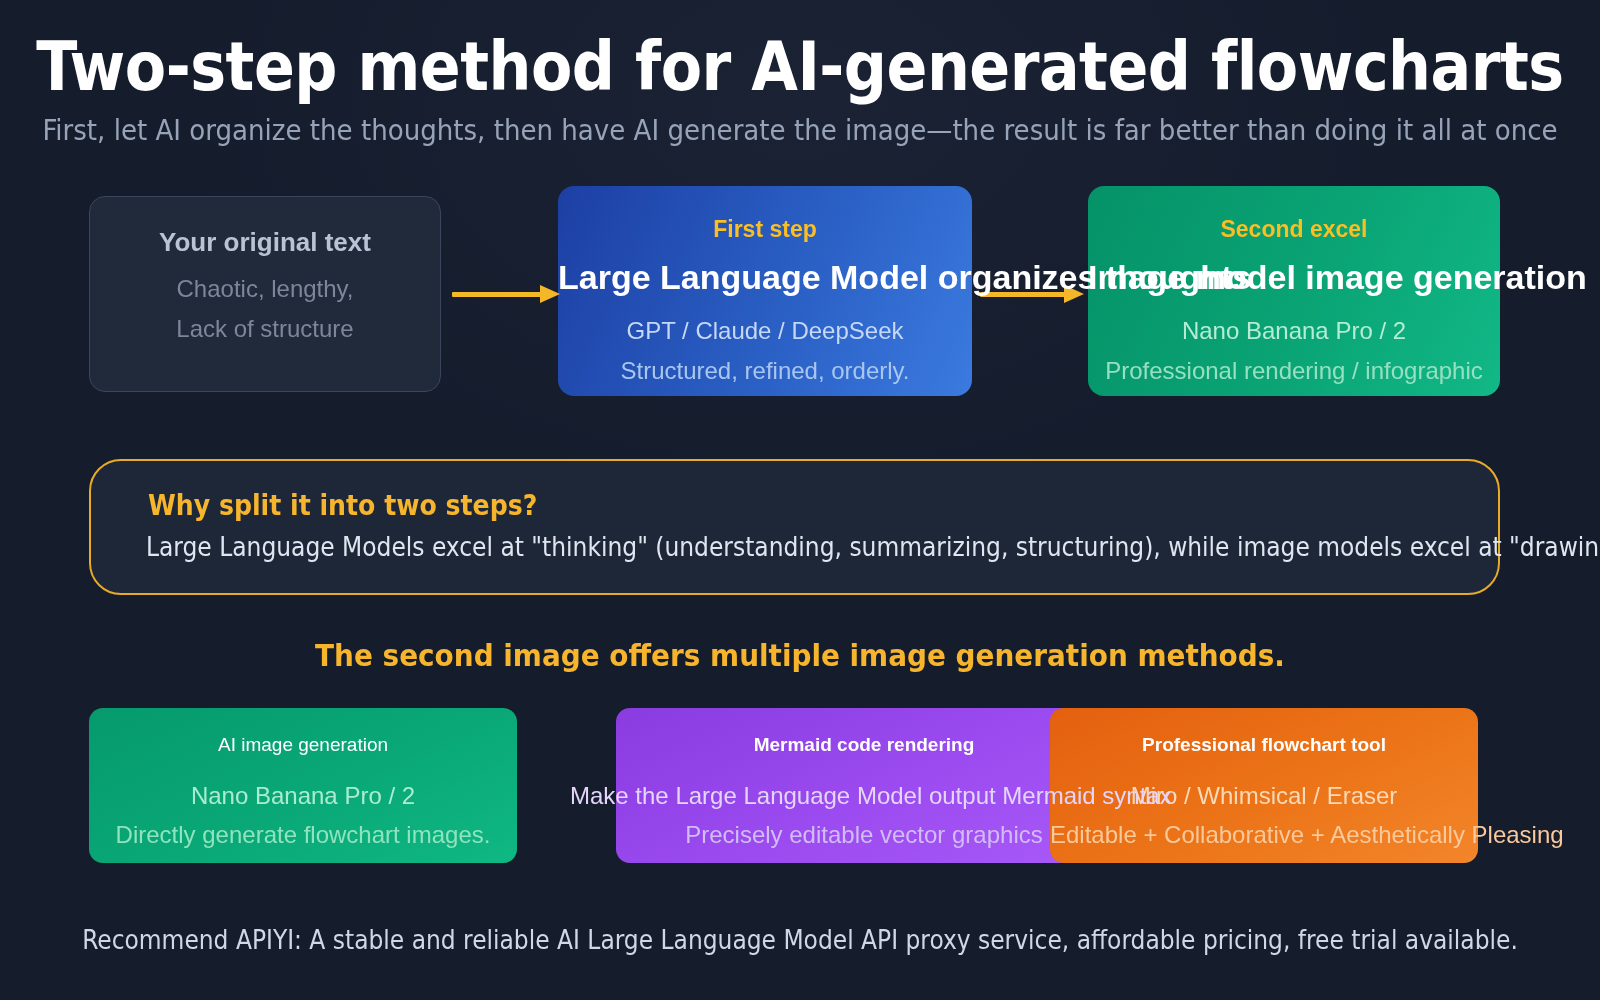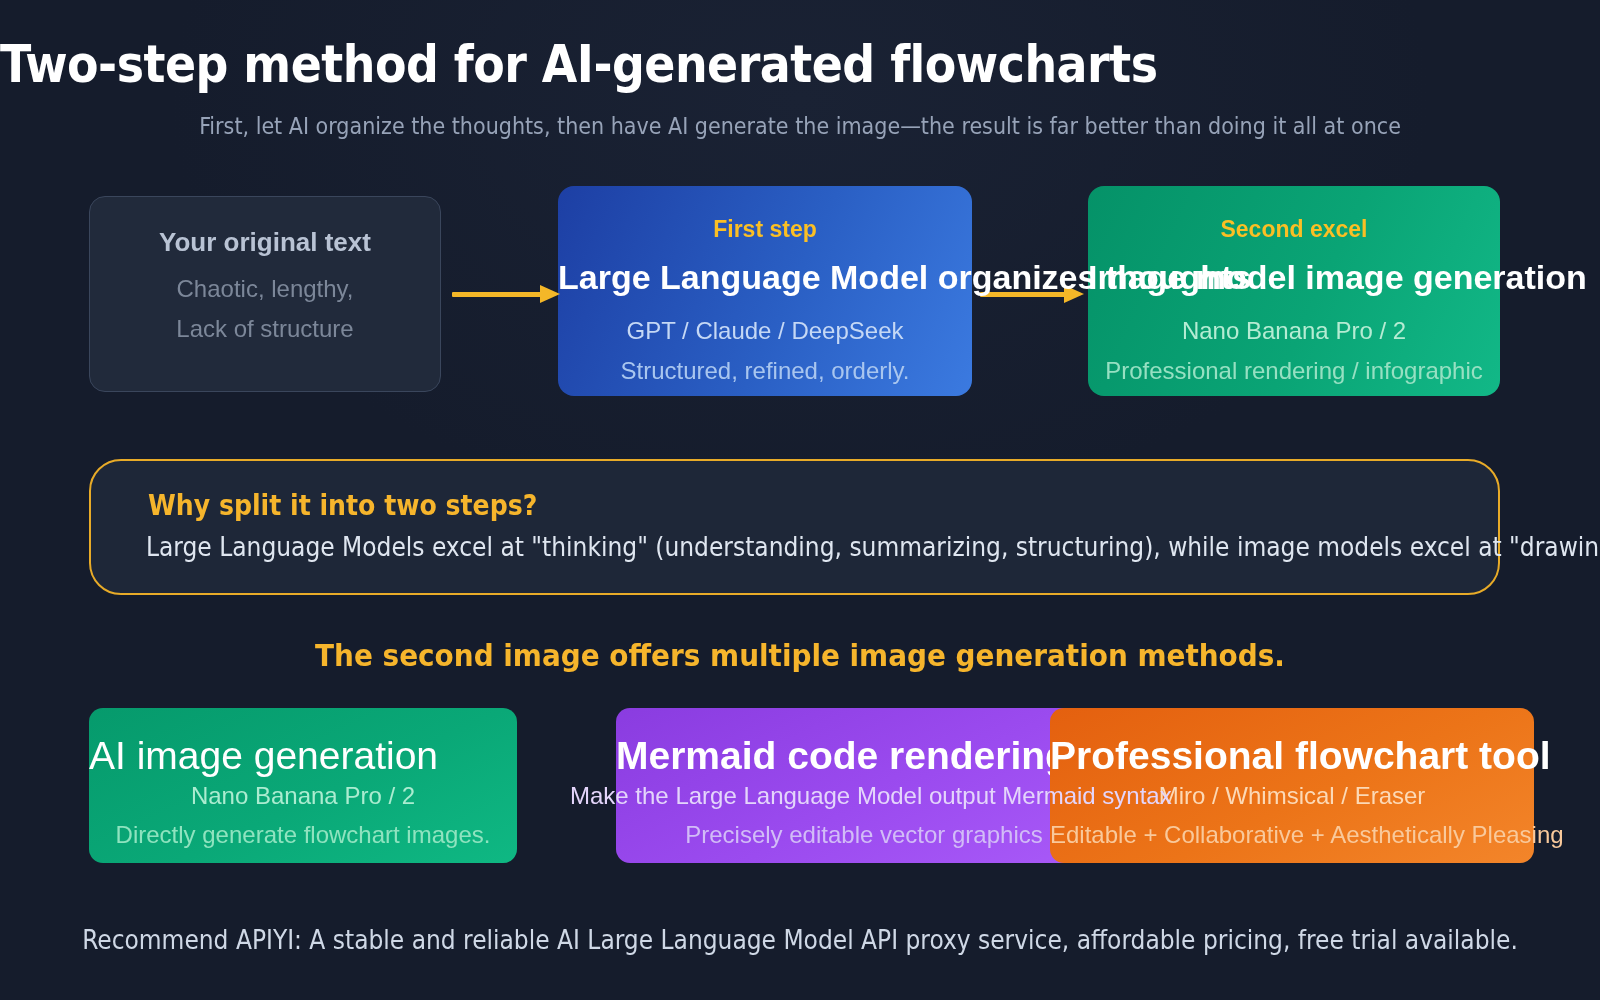--- a/index.html
+++ b/index.html
@@ -12,37 +12,37 @@
   #stage {
     position:relative;
     width:1600px; height:1000px;
     background:
       radial-gradient(ellipse 900px 600px at 50% 10%, #1a2234 0%, #151c2c 70%),
       #151c2c;
   }
 
   
   .title {
-    position:absolute; left:0; top:35px; width:1600px;
-    text-align:left;
+    position:absolute; left:0; top:28px; width:1600px;
+    text-align:center;
     font-family:"Liberation Sans Narrow","DejaVu Sans Condensed","Liberation Sans",sans-serif;
     font-stretch:condensed;
     font-weight:bold;
-    font-size:51px;
+    font-size:67px;
     letter-spacing:-0.5px;
     color:#ffffff;
     white-space:nowrap;
   }
   .subtitle {
     position:absolute; left:0; top:113px; width:1600px;
     text-align:center;
     font-family:"Liberation Sans Narrow","DejaVu Sans Condensed","Liberation Sans",sans-serif;
     font-stretch:condensed;
     font-weight:normal;
-    font-size:23px;
+    font-size:29px;
     color:#97a3b8;
     white-space:nowrap;
   }
 
   
   .flow-box {
     position:absolute;
     border-radius:16px;
     overflow:visible;
   }
@@ -167,26 +167,26 @@
 
   
   .card {
     position:absolute; top:708px; height:155px;
     border-radius:14px;
   }
   #card-ai     { left:89px;  width:428px;
                  background:linear-gradient(155deg,#069a6c 0%,#0aa877 55%,#0fb883 100%); }
   #card-mermaid{ left:592px; width:496px;
                  background:linear-gradient(155deg,#8a3ce0 0%,#9b4bef 55%,#a95af8 100%);margin-left:24px; }
-  #card-tool   { left:1050px;width:484px;
+  #card-tool   { left:1050px;width:428px;
                  background:linear-gradient(155deg,#e4600f 0%,#ec7418 55%,#f3852a 100%); }
 
   .card-title {
     position:absolute; left:0; top:26px; width:100%;
-    text-align:left; font-size:39px; color:#ffffff;
+    text-align:center; font-size:19px; color:#ffffff;
     white-space:nowrap;
   }
   #card-ai .card-title { font-weight:normal; }
   #card-mermaid .card-title { font-weight:bold; }
   #card-tool .card-title { font-weight:bold; }
 
   .card-line2 {
     position:absolute; left:0; top:74px; width:100%;
     text-align:center; font-size:24px; white-space:nowrap;
   }

